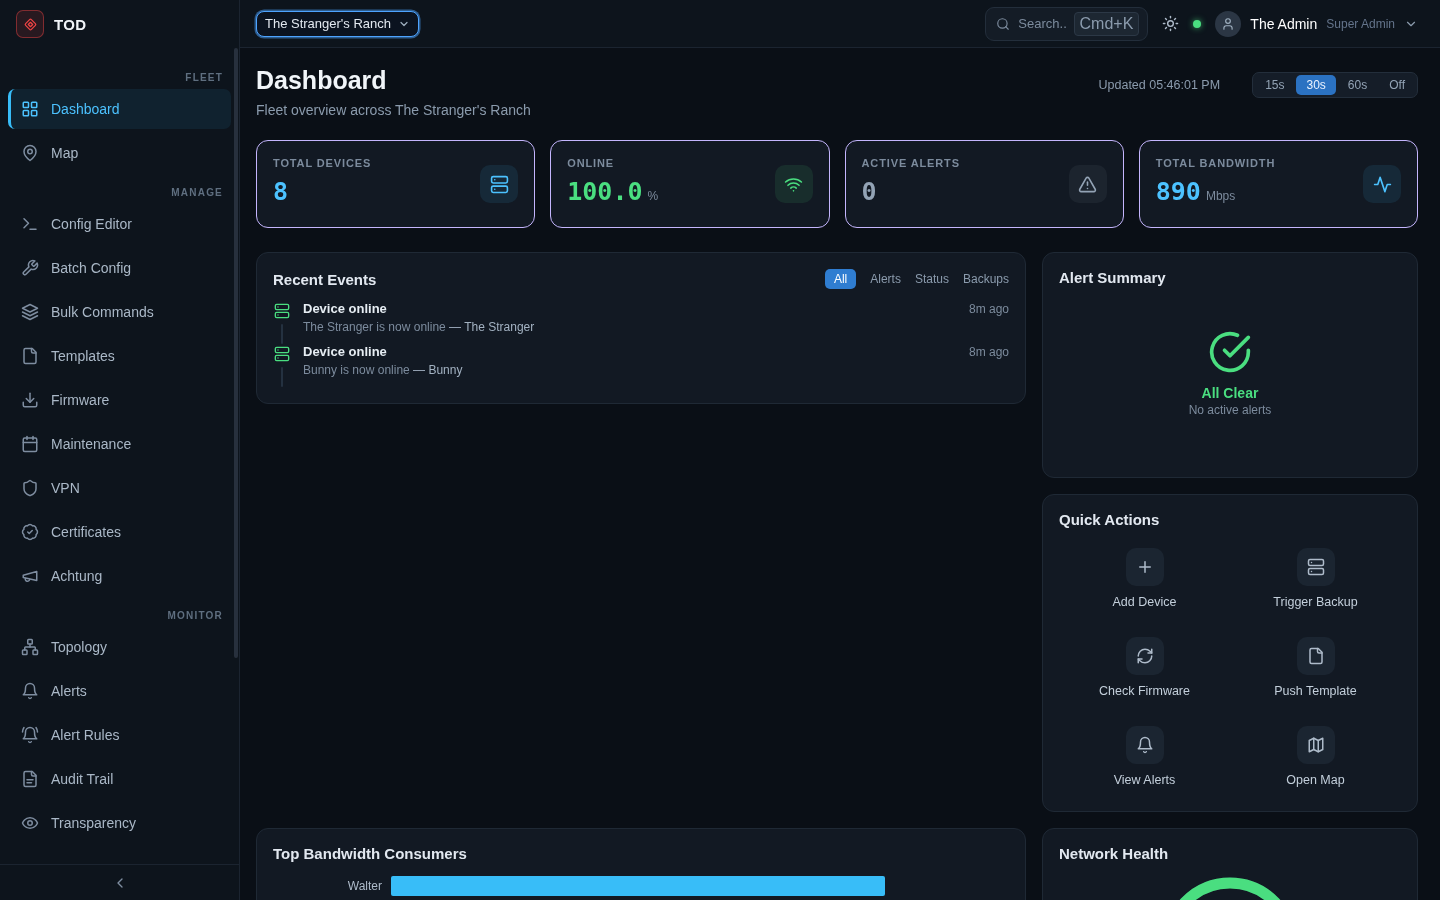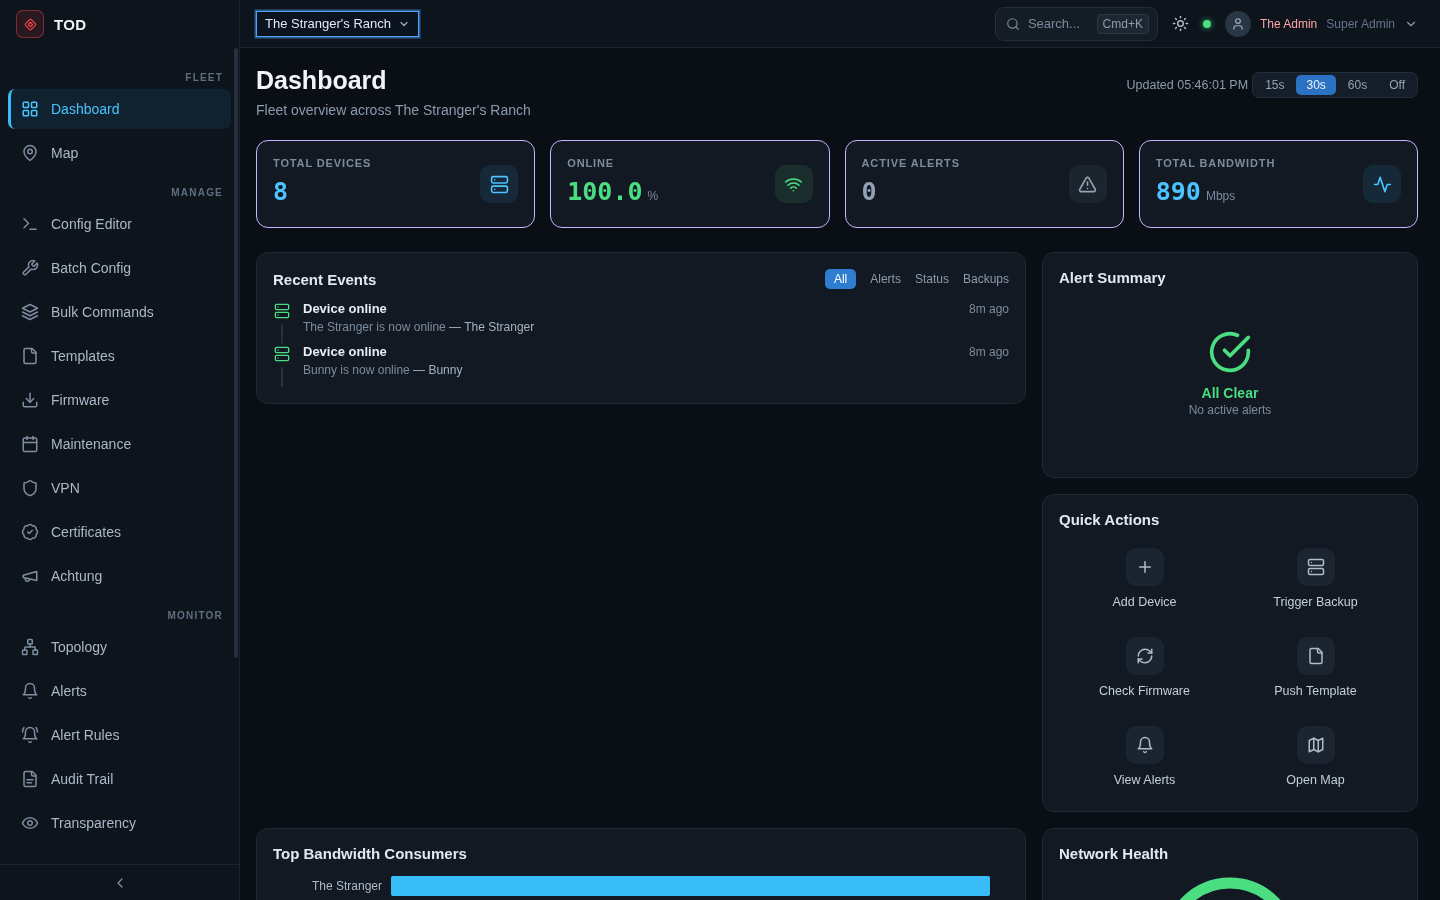--- a/index.html
+++ b/index.html
@@ -18,41 +18,41 @@
   .nav-item { display:flex; align-items:center; gap:12px; height:40px; margin-bottom:4px; padding:0 10px; border-left:3px solid transparent; border-radius:7px; color:#aab8c7; cursor:pointer; font-size:14px; }
   .nav-item svg { color:#7e8da0; flex:0 0 auto; }
   .nav-item.active { background:#10222f; border-left-color:#38bdf8; color:#4cc2ff; }
   .nav-item.active svg { color:#4cc2ff; }
   .sidebar-footer { position:absolute; bottom:0; left:0; width:100%; height:36px; border-top:1px solid #1b2430; display:flex; align-items:center; justify-content:center; color:#7e8da0; background:#0d141c; cursor:pointer; }
   .sidebar-scrollbar { position:absolute; top:48px; right:1px; width:4px; height:610px; background:#27303d; border-radius:2px; }
 
   
   .main { flex:1; display:flex; flex-direction:column; height:100%; min-width:0; }
   .topbar { height:48px; flex:0 0 48px; background:#0d141c; border-bottom:1px solid #1b2430; display:flex; align-items:center; padding:0 22px 0 16px; gap:12px; }
-  .site-select { display:flex; align-items:center; gap:7px; height:26px; padding:0 8px; background:#0b1320; border:1px solid #4da3ff; box-shadow:0 0 0 1.5px rgba(77,163,255,.5); border-radius:0; font-size:13px; color:#e2e8f0; cursor:pointer; }
+  .site-select { display:flex; align-items:center; gap:7px; height:26px; padding:0 8px; background:#0b1320; border:1px solid #4da3ff; box-shadow:0 0 0 1.5px rgba(77,163,255,.5); border-radius:8px; font-size:13px; color:#e2e8f0; cursor:pointer; }
   .site-select svg { color:#9fb0c0; }
   .topbar-right { margin-left:auto; display:flex; align-items:center; gap:14px; }
   .search-box { display:flex; align-items:center; gap:8px; width:163px; height:34px; padding:0 8px 0 10px; background:#141c26; border:1px solid #232e3b; border-radius:9px; color:#7c8b9d; cursor:text; }
   .search-box input { flex:1; min-width:0; background:transparent; border:0; outline:0; color:#cbd5e1; font-size:13px; font-family:inherit; }
   .search-box input::placeholder { color:#7c8b9d; }
-  kbd.shortcut { font-size:12px; color:#8b9bad; background:#1d2732; border:1px solid #2c3846; border-radius:4px; padding:2px 5px; font-family:inherit; }
+  kbd.shortcut { font-size:16px; color:#8b9bad; background:#1d2732; border:1px solid #2c3846; border-radius:4px; padding:2px 5px; font-family:inherit; }
   .icon-btn { color:#aebbca; cursor:pointer; background:none; border:0; display:flex; padding:0; }
   .status-dot { width:8px; height:8px; border-radius:50%; background:#4ade80; box-shadow:0 0 6px rgba(74,222,128,.7); }
   .user-menu { display:flex; align-items:center; gap:9px; cursor:pointer; }
   .avatar { width:26px; height:26px; border-radius:50%; background:#2b3644; display:flex; align-items:center; justify-content:center; color:#9fb0c0; }
-  .user-name { font-size:12px; color:#fca5a5; }
+  .user-name { font-size:14px; color:#ffffff; }
   .user-role { font-size:12px; color:#64748b; }
   .user-menu svg.chev { color:#8b9bad; }
 
   
   .content { flex:1; padding:18px 22px 0 16px; overflow:hidden; }
   .page-head { display:flex; align-items:flex-start; justify-content:space-between; }
   h1.page-title { font-size:25px; font-weight:700; color:#f1f5f9; }
   .page-subtitle { margin-top:7px; font-size:14px; color:#8b9bad; }
-  .head-right { display:flex; align-items:center; gap:4px; margin-top:6px; }
+  .head-right { display:flex; align-items:center; gap:32px; margin-top:6px; }
   .updated { font-size:12.5px; color:#8b9bad; }
   .segmented { display:flex; gap:2px; background:#151d28; border:1px solid #232e3b; border-radius:7px; padding:2px; }
   .segmented .seg { font-size:12px; color:#93a3b5; padding:3px 10px; border-radius:5px; cursor:pointer; background:none; border:0; }
   .segmented .seg.active { background:#2b72c2; color:#eaf3ff; }
 
   .stats { display:grid; grid-template-columns:repeat(4,1fr); gap:15px; margin-top:22px; }
   .stat-card { position:relative; background:#121923; border:1px solid #c4b5fd; border-radius:12px; padding:16px; height:88px; }
   .stat-label { font-size:11px; font-weight:700; letter-spacing:.08em; color:#7c8b9d; }
   .stat-value-row { display:flex; align-items:baseline; margin-top:8px; }
   .stat-value { font-family:"DejaVu Sans Mono",monospace; font-size:25px; font-weight:700; }
@@ -525,26 +525,20 @@
               </span>
               <span class="qa-label">Open Map</span>
             </button>
           </div>
         </section>
       </div>
 
       <section class="card bandwidth">
         <div class="card-title">Top Bandwidth Consumers</div>
         <div class="bar-row">
-          <span class="bar-label">The Stranger</span>
-          <div class="bar-track">
-              <div class="bar" style="width: 97%;"></div>
-            </div>
-        </div>
-        <div class="bar-row">
           <span class="bar-label">Walter</span>
           <div class="bar-track">
               <div class="bar" style="width: 80%;"></div>
             </div>
         </div>
       </section>
 
       <section class="card health">
         <div class="card-title">Network Health</div>
         <div class="health-gauge">

